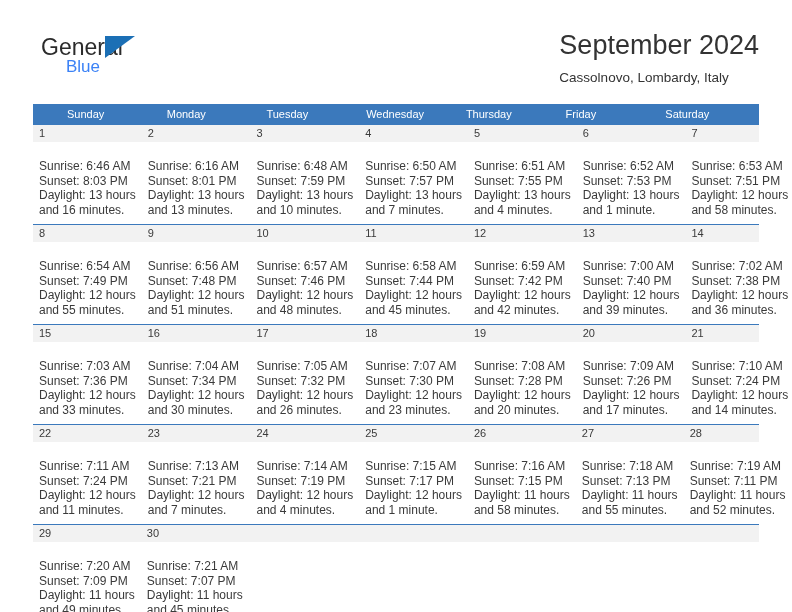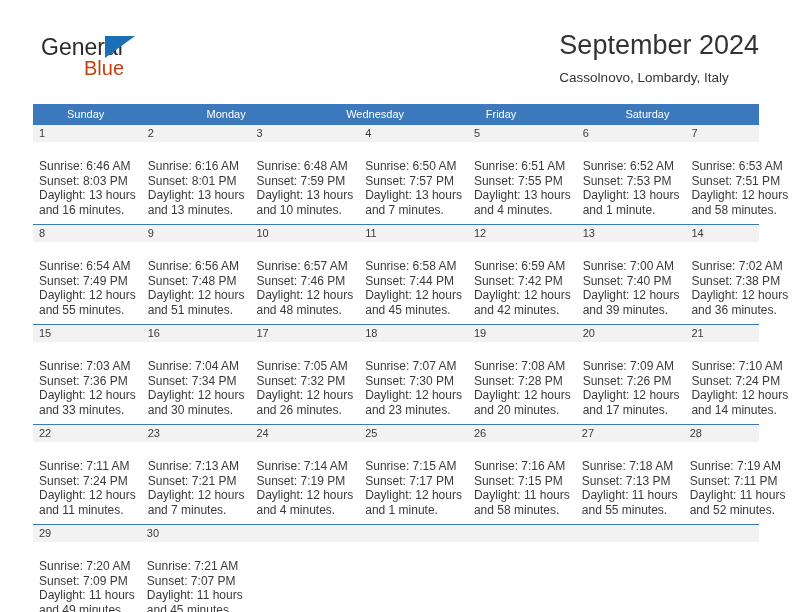--- a/index.html
+++ b/index.html
@@ -52,24 +52,23 @@
     top: 2px;
     width: 0;
     height: 0;
     border-left: 30px solid #1b6fb5;
     border-bottom: 22px solid transparent;
   }
   .logo-blue {
     position: absolute;
     left: 33px;
     top: 23px;
-    font-size: 20px;
-    color: #c2410c;
+    font-size: 17px;
+    color: #3b82f6;
     font-family: "Liberation Sans", sans-serif;
-    margin-left: 18px;
   }
   .title-block {
     position: absolute;
     right: 0;
     top: 0;
   }
   .cal-title {
     font-size: 27px;
     color: #333333;
     line-height: 34px;
@@ -167,21 +166,23 @@
       <div class="cal-title">September 2024</div>
       <div class="cal-subtitle">Cassolnovo, Lombardy, Italy</div>
     </div>
 
   </div>
 
   <div class="calendar">
     <div class="weekday-row" id="weekday-row">
         <div class="weekday">Sunday</div>
         <div class="weekday">Monday</div>
+        <div class="weekday">Tuesday</div>
         <div class="weekday">Wednesday</div>
+        <div class="weekday">Thursday</div>
         <div class="weekday">Friday</div>
         <div class="weekday">Saturday</div>
       </div>
     <div id="weeks-container">
         <div class="week">
           <div class="week-inner">
             <div class="daynum-band"></div>
             <div class="day">
               <div class="day-number">1</div>
               <div class="day-info">

